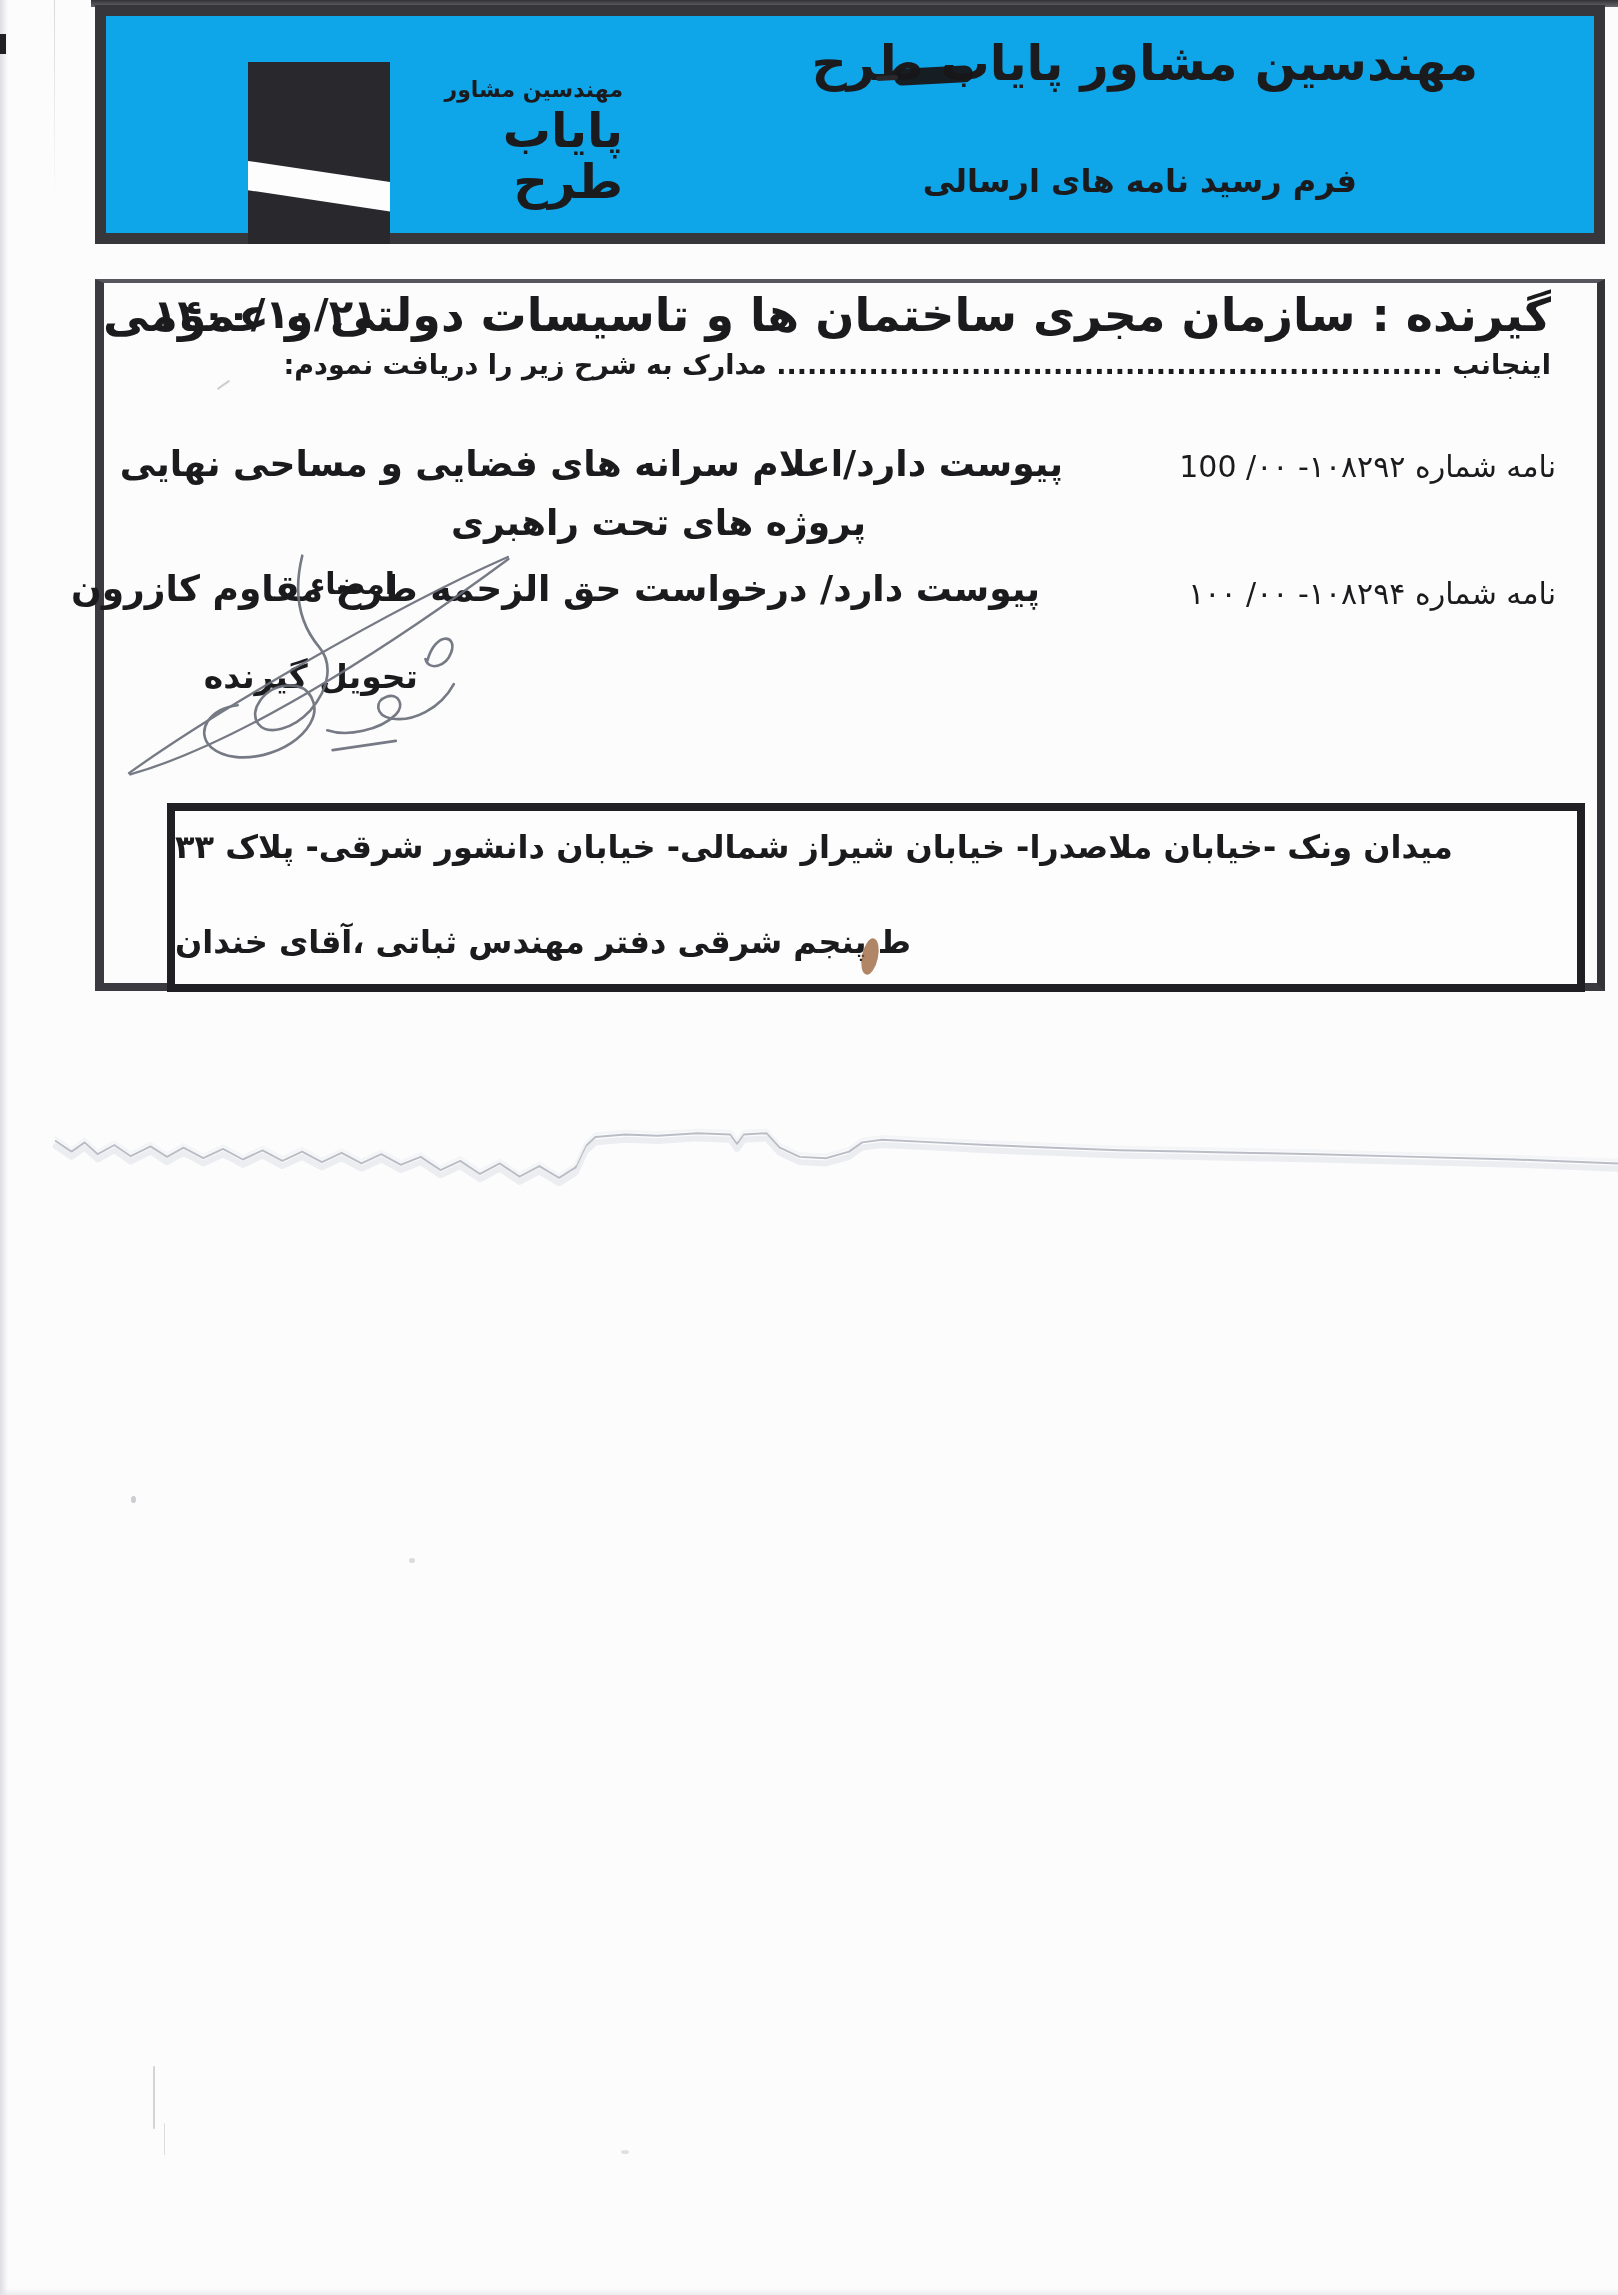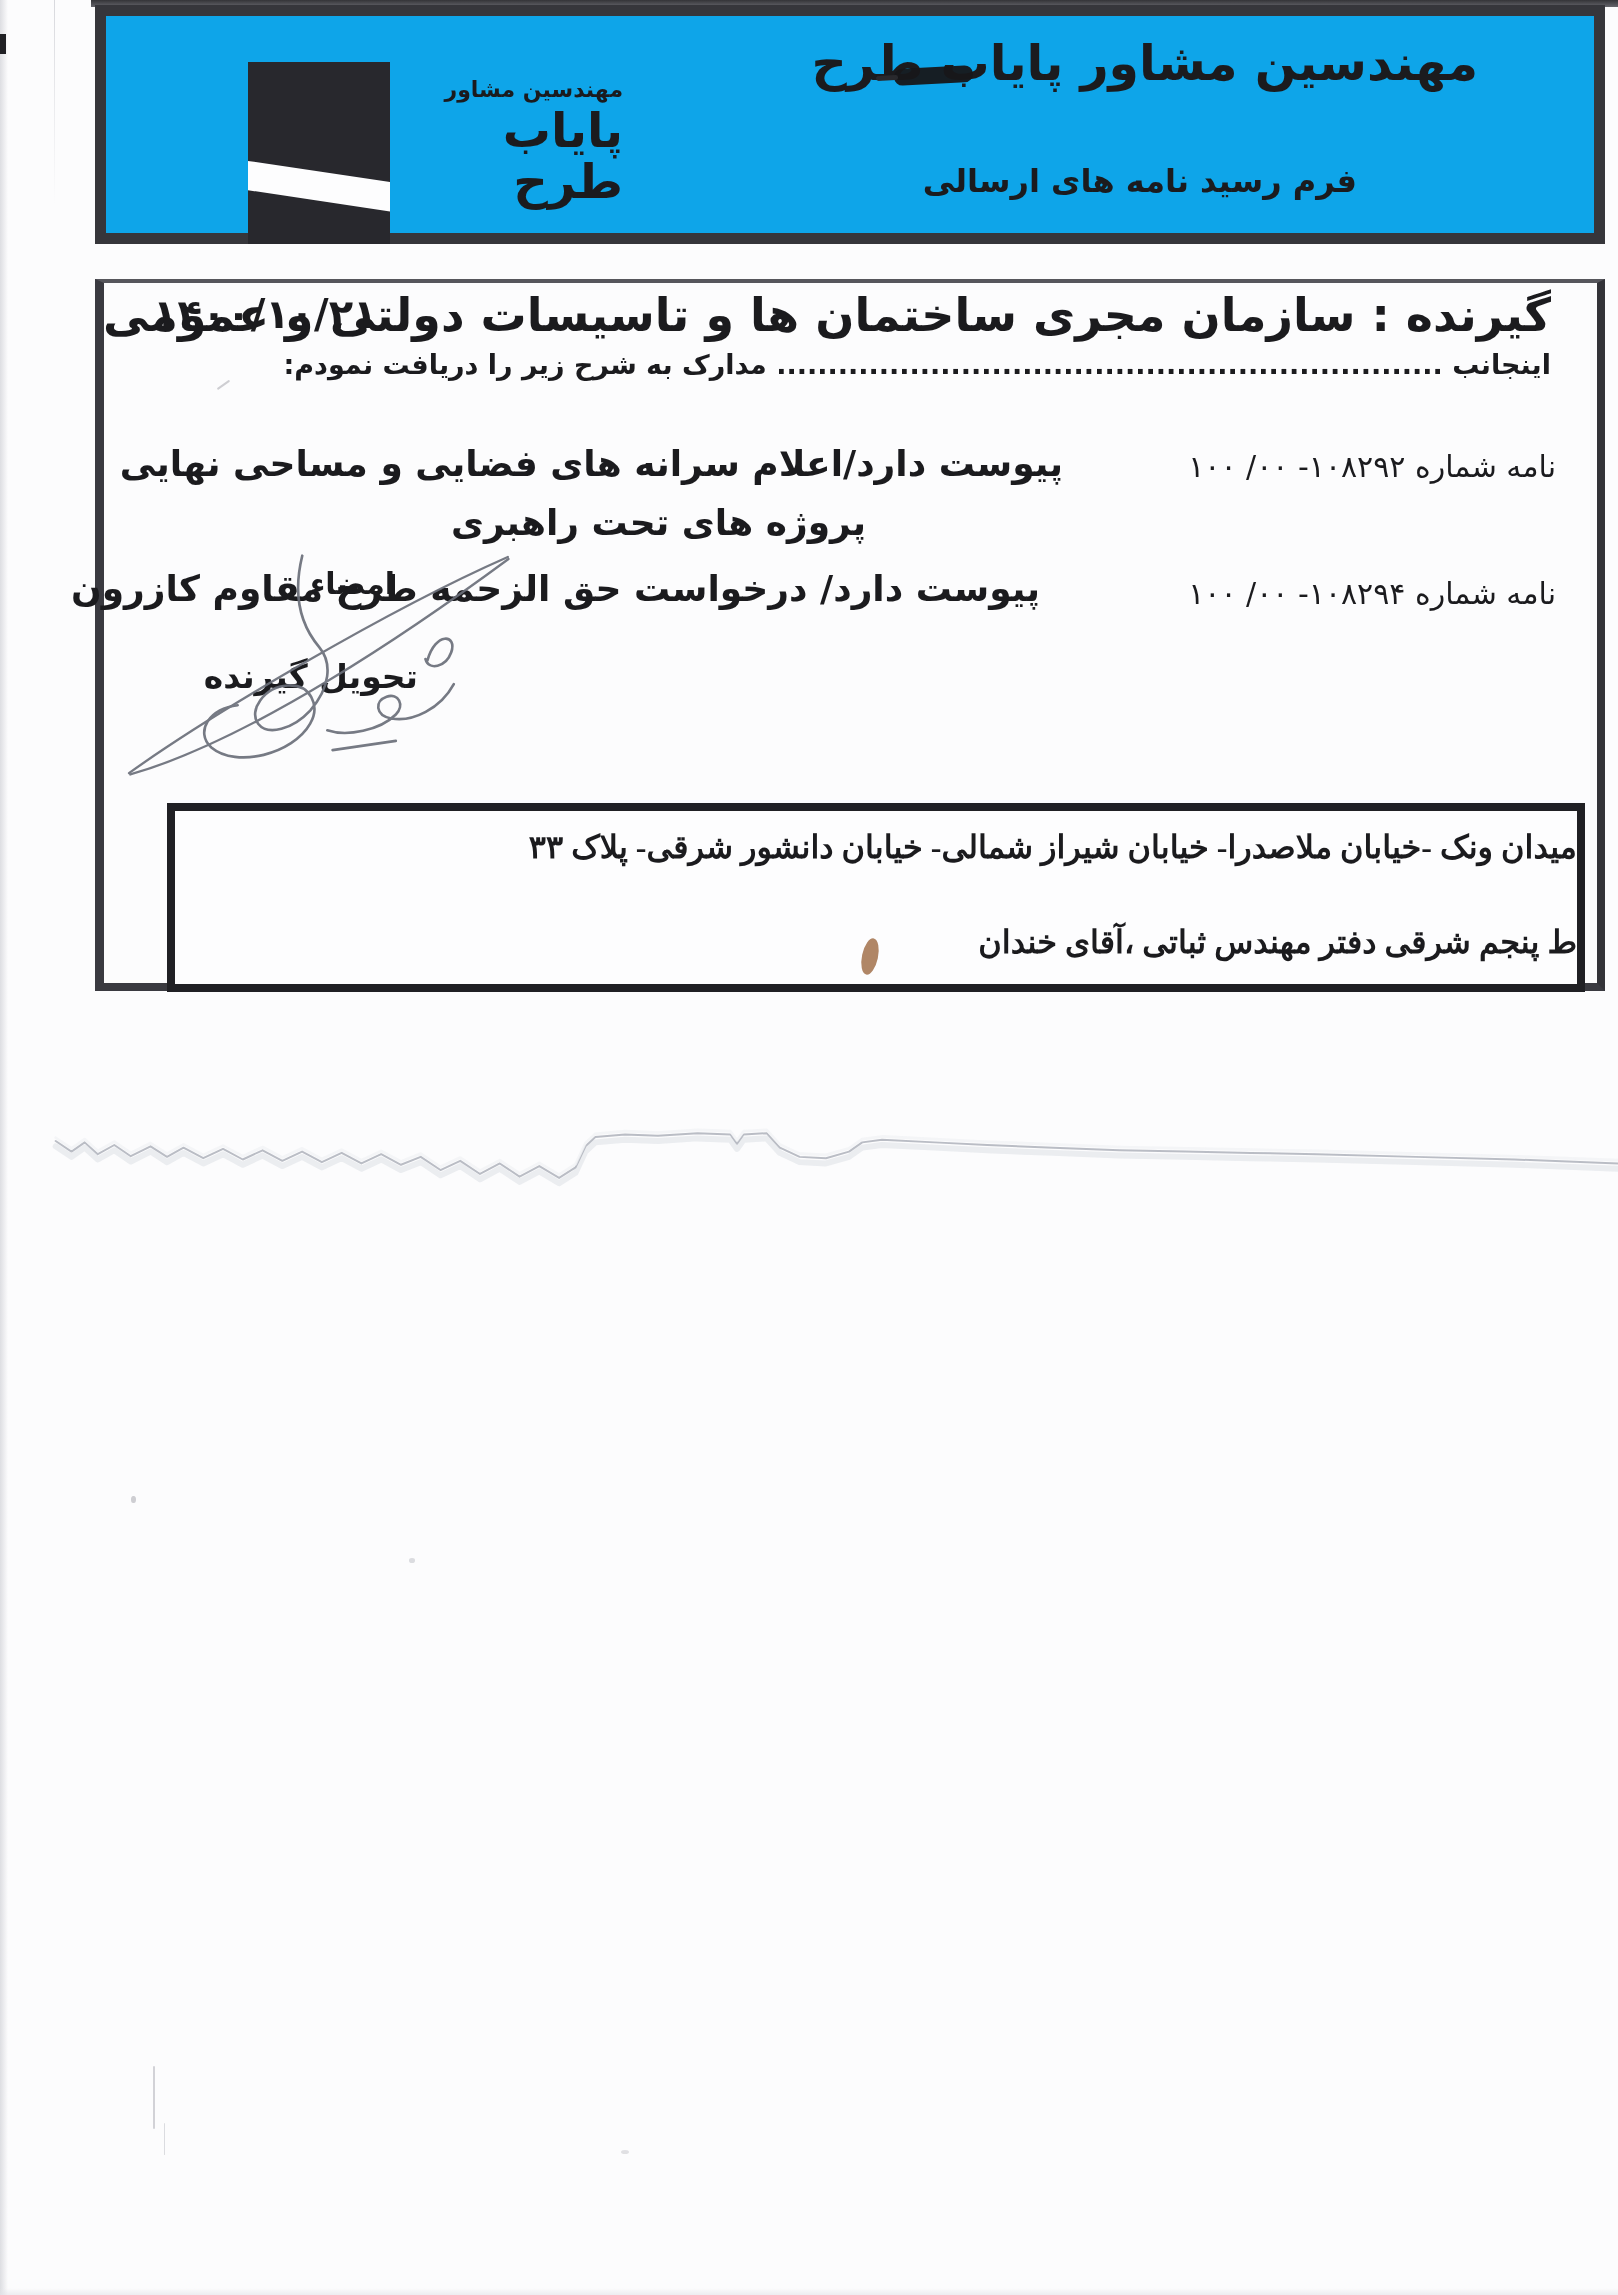--- a/index.html
+++ b/index.html
@@ -37,21 +37,21 @@
   .l1num{right:41px;top:166px;}
   .l1desc{right:534px;top:160px;}
   .l1desc2{right:731px;top:219px;}
   .l2num{right:41px;top:293px;}
   .l2desc{right:557px;top:285px;}
   .signature-label{right:1202px;top:283px;font-size:30px;font-weight:700;}
   .receiver-label{right:1179px;top:374px;font-size:33px;font-weight:700;}
   .signature-svg{position:absolute;left:99px;top:547px;width:593px;height:277px;z-index:5;}
   
   .address-box{position:absolute;left:168px;top:803px;width:1418px;height:189px;border:8.6px solid #202024;background:#fdfdfe;box-sizing:border-box;}
-  .address-box .line{position:absolute;left:0;width:100%;text-align:right;font-size:32px;font-weight:700;white-space:nowrap;font-family:Liberation Serif, serif;}
+  .address-box .line{position:absolute;left:0;width:100%;text-align:left;font-size:32px;font-weight:700;white-space:nowrap;}
   .address-line-1{top:17px;}
   .address-line-2{top:112px;}
   .ink-stain{position:absolute;left:687px;top:127px;width:16px;height:37px;background:rgba(145,87,43,.72);border-radius:50%;transform:rotate(12deg);}
   
   .torn-edge-svg{position:absolute;left:0;top:1087px;width:1619px;height:145px;}
 </style>
 </head>
 <body>
 
 <div class="page">
@@ -72,21 +72,21 @@
     <div class="page-title">مهندسین مشاور پایاب طرح</div>
     <div class="title-smudge"></div>
     <div class="form-subtitle">فرم رسید نامه های ارسالی</div>
   </div>
 
   <div class="main-box">
     <div class="abs recipient-line">گیرنده : سازمان مجری ساختمان ها و تاسیسات دولتی و عمومی</div>
     <div class="abs form-date">۱۴۰۰/۱۰/۲۱</div>
     <div class="abs undersigned-line">اینجانب ................................................................. مدارک به شرح زیر را دریافت نمودم:</div>
 
-    <div class="abs letter-number l1num">نامه شماره ۱۰۸۲۹۲- ۰۰/ ۱۰۰</div>
+    <div class="abs letter-number l1num">نامه شماره ۱۰۸۲۹۲- ۰۰/ 100</div>
     <div class="abs letter-desc l1desc">پیوست  دارد/اعلام سرانه های فضایی و مساحی نهایی</div>
     <div class="abs letter-desc l1desc2">پروژه های تحت راهبری</div>
 
     <div class="abs letter-number l2num">نامه شماره ۱۰۸۲۹۴- ۰۰/ ۱۰۰</div>
     <div class="abs letter-desc l2desc">پیوست دارد/ درخواست حق الزحمه طرح مقاوم کازرون</div>
 
     <div class="abs signature-label">امضاء</div>
     <div class="abs receiver-label">تحویل گیرنده</div>
   </div>
 

